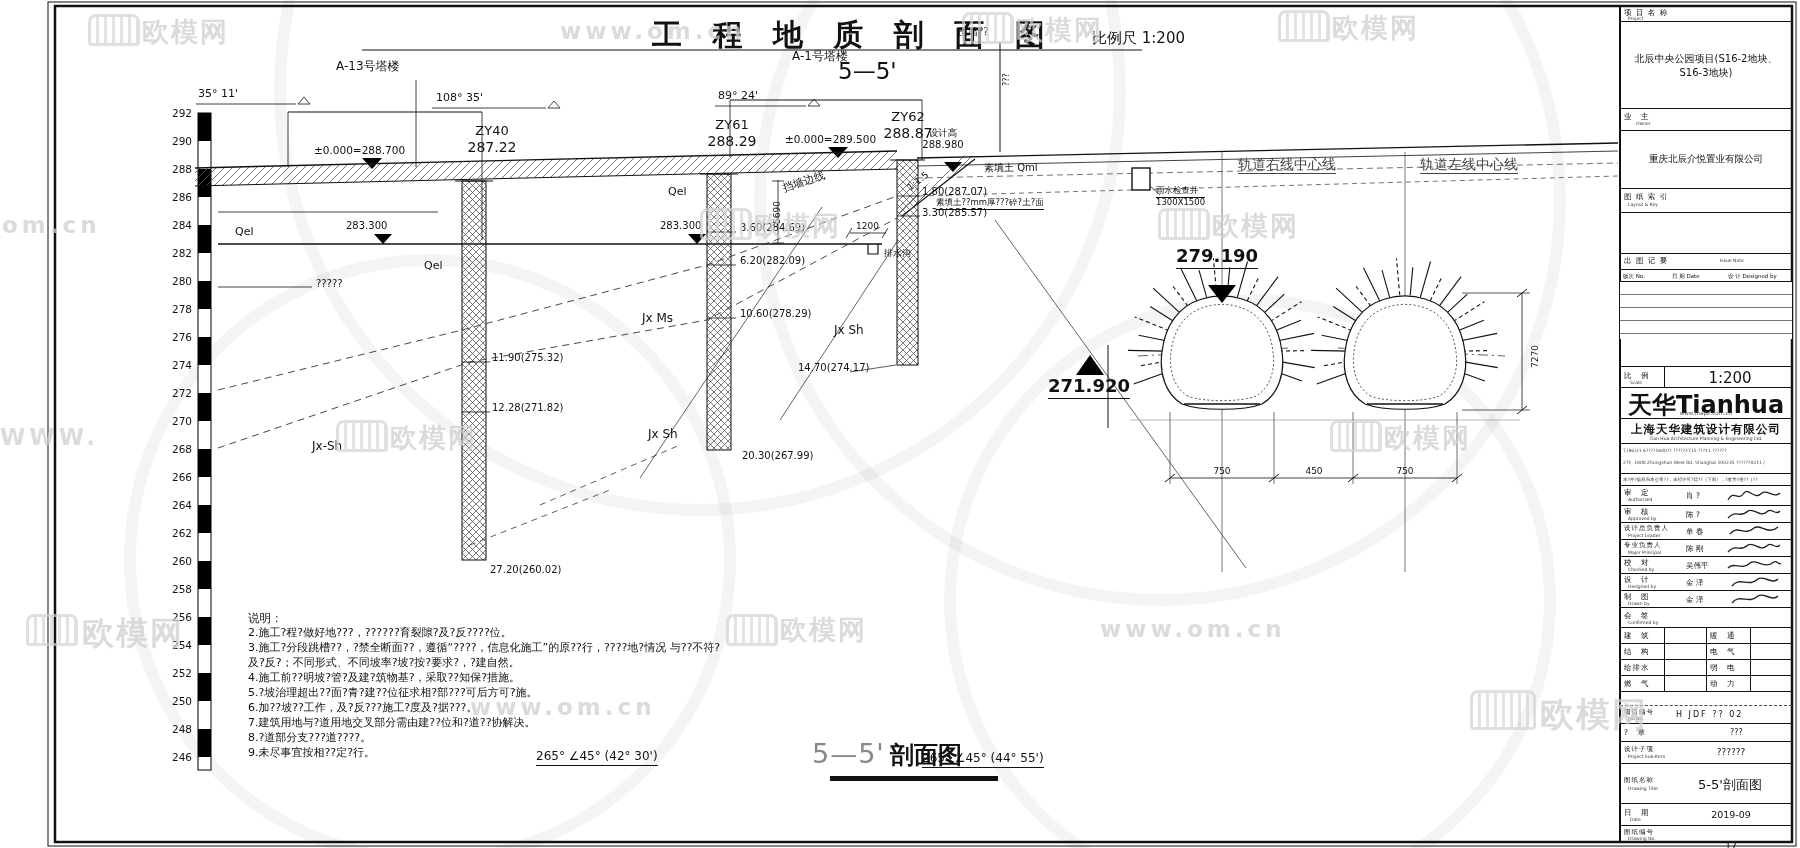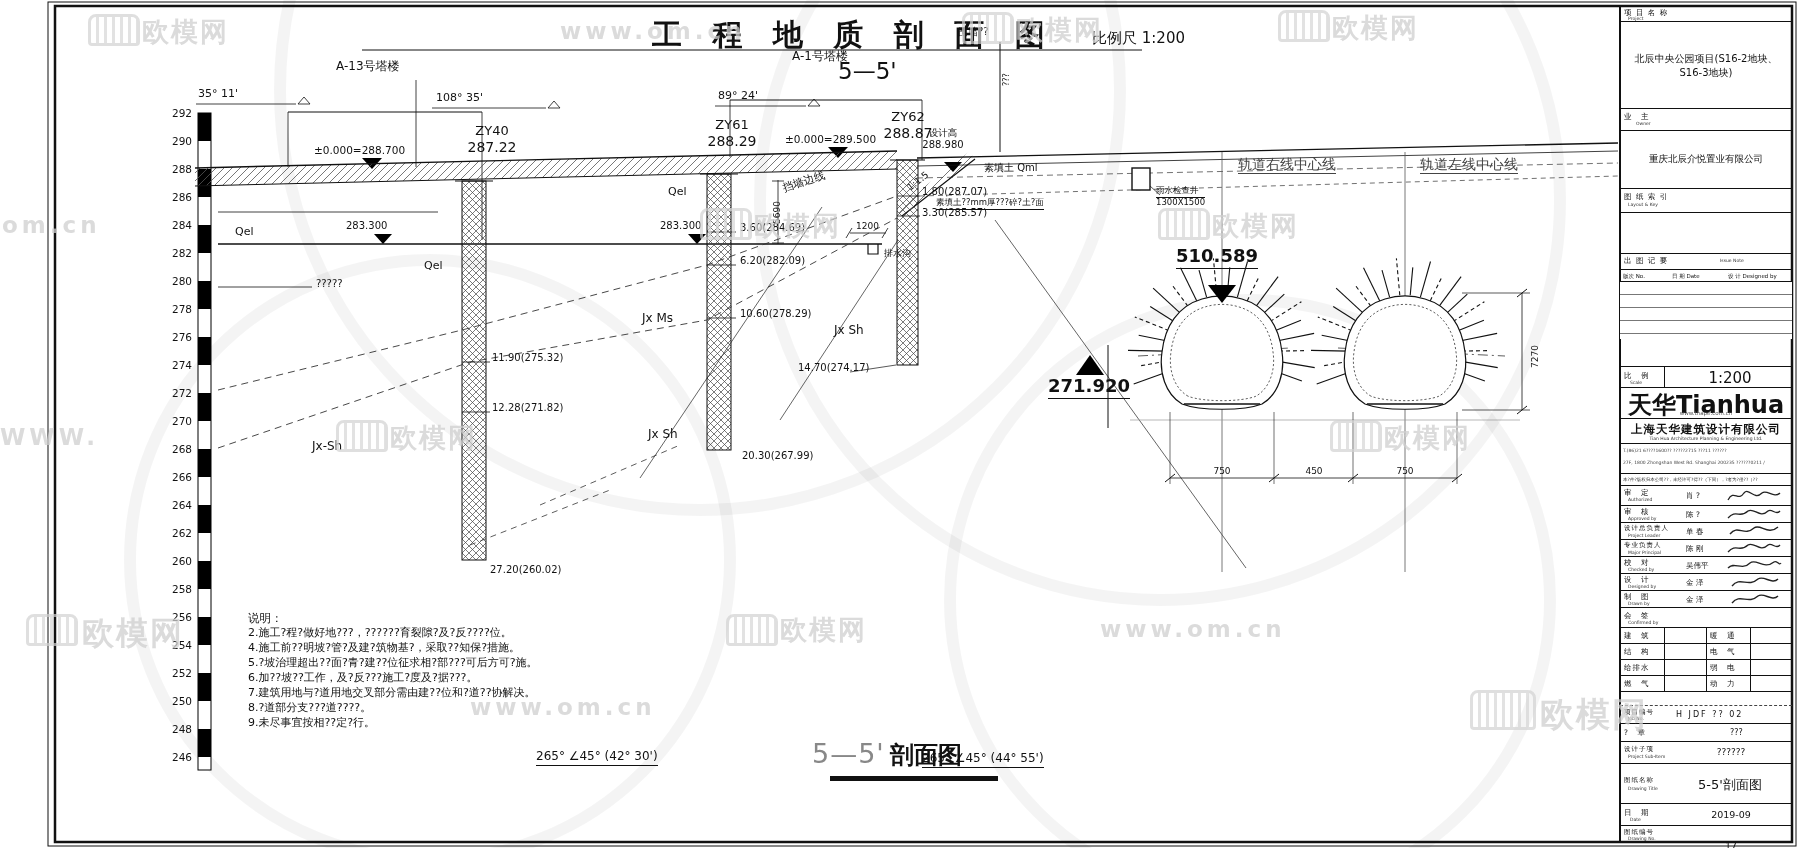--- a/index.html
+++ b/index.html
@@ -313,31 +313,32 @@
 <div class="t" style="left:884px;top:248px;font-size:9px;">排水沟</div>
 <div class="t" style="left:1156px;top:186px;font-size:8.5px;">
   <div class="ub">雨水检查井</div>
   <div>1300X1500</div>
 </div>
 <div class="t" style="left:772px;top:224px;font-size:9px;transform:rotate(-90deg);transform-origin:left top;">5690</div>
 <div class="t" style="left:856px;top:221px;font-size:9px;">1200</div>
 
 <div class="t ub" style="left:1238px;top:156px;font-size:14px;color:#444;border-color:#444;">轨道右线中心线</div>
 <div class="t ub" style="left:1420px;top:156px;font-size:14px;color:#444;border-color:#444;">轨道左线中心线</div>
-<div class="t ub" style="left:1176px;top:246px;font-size:18px;font-weight:bold;border-bottom-width:1.5px;">510.589</div>
+<div class="t ub" style="left:1176px;top:246px;font-size:18px;font-weight:bold;border-bottom-width:1.5px;">279.190</div>
 <div class="t ub" style="left:1048px;top:376px;font-size:18px;font-weight:bold;border-bottom-width:1.5px;">271.920</div>
 <div class="t" style="left:1530px;top:368px;font-size:9px;transform:rotate(-90deg);transform-origin:left top;">7270</div>
 <div class="t c" style="left:1196px;top:466px;width:52px;font-size:9px;">750</div>
 <div class="t c" style="left:1288px;top:466px;width:52px;font-size:9px;">450</div>
 <div class="t c" style="left:1379px;top:466px;width:52px;font-size:9px;">750</div>
 
 <div class="t" style="left:248px;top:612px;width:480px;white-space:normal;">
   <div style="font-size:11.5px;">说明：</div>
   <div id="notes-items">
         <div class="note-line">2.施工?程?做好地???，??????育裂隙?及?反????位。</div>
+        <div class="note-line">3.施工?分段跳槽??，?禁全断面??，遵循“????，信息化施工”的原??行，????地?情况 与??不符?及?反?；不同形式、不同坡率?坡?按?要求?，?建自然。</div>
         <div class="note-line">4.施工前??明坡?管?及建?筑物基?，采取??知保?措施。</div>
         <div class="note-line">5.?坡治理超出??面?青?建??位征求相?部???可后方可?施。</div>
         <div class="note-line">6.加??坡??工作，及?反???施工?度及?据???。</div>
         <div class="note-line">7.建筑用地与?道用地交叉部分需由建??位和?道??协解决。</div>
         <div class="note-line">8.?道部分支???道????。</div>
         <div class="note-line">9.未尽事宜按相??定?行。</div>
       </div>
 </div>
 
 <div class="t ub" style="left:536px;top:750px;font-size:12px;">265° ∠45° (42° 30')</div>

